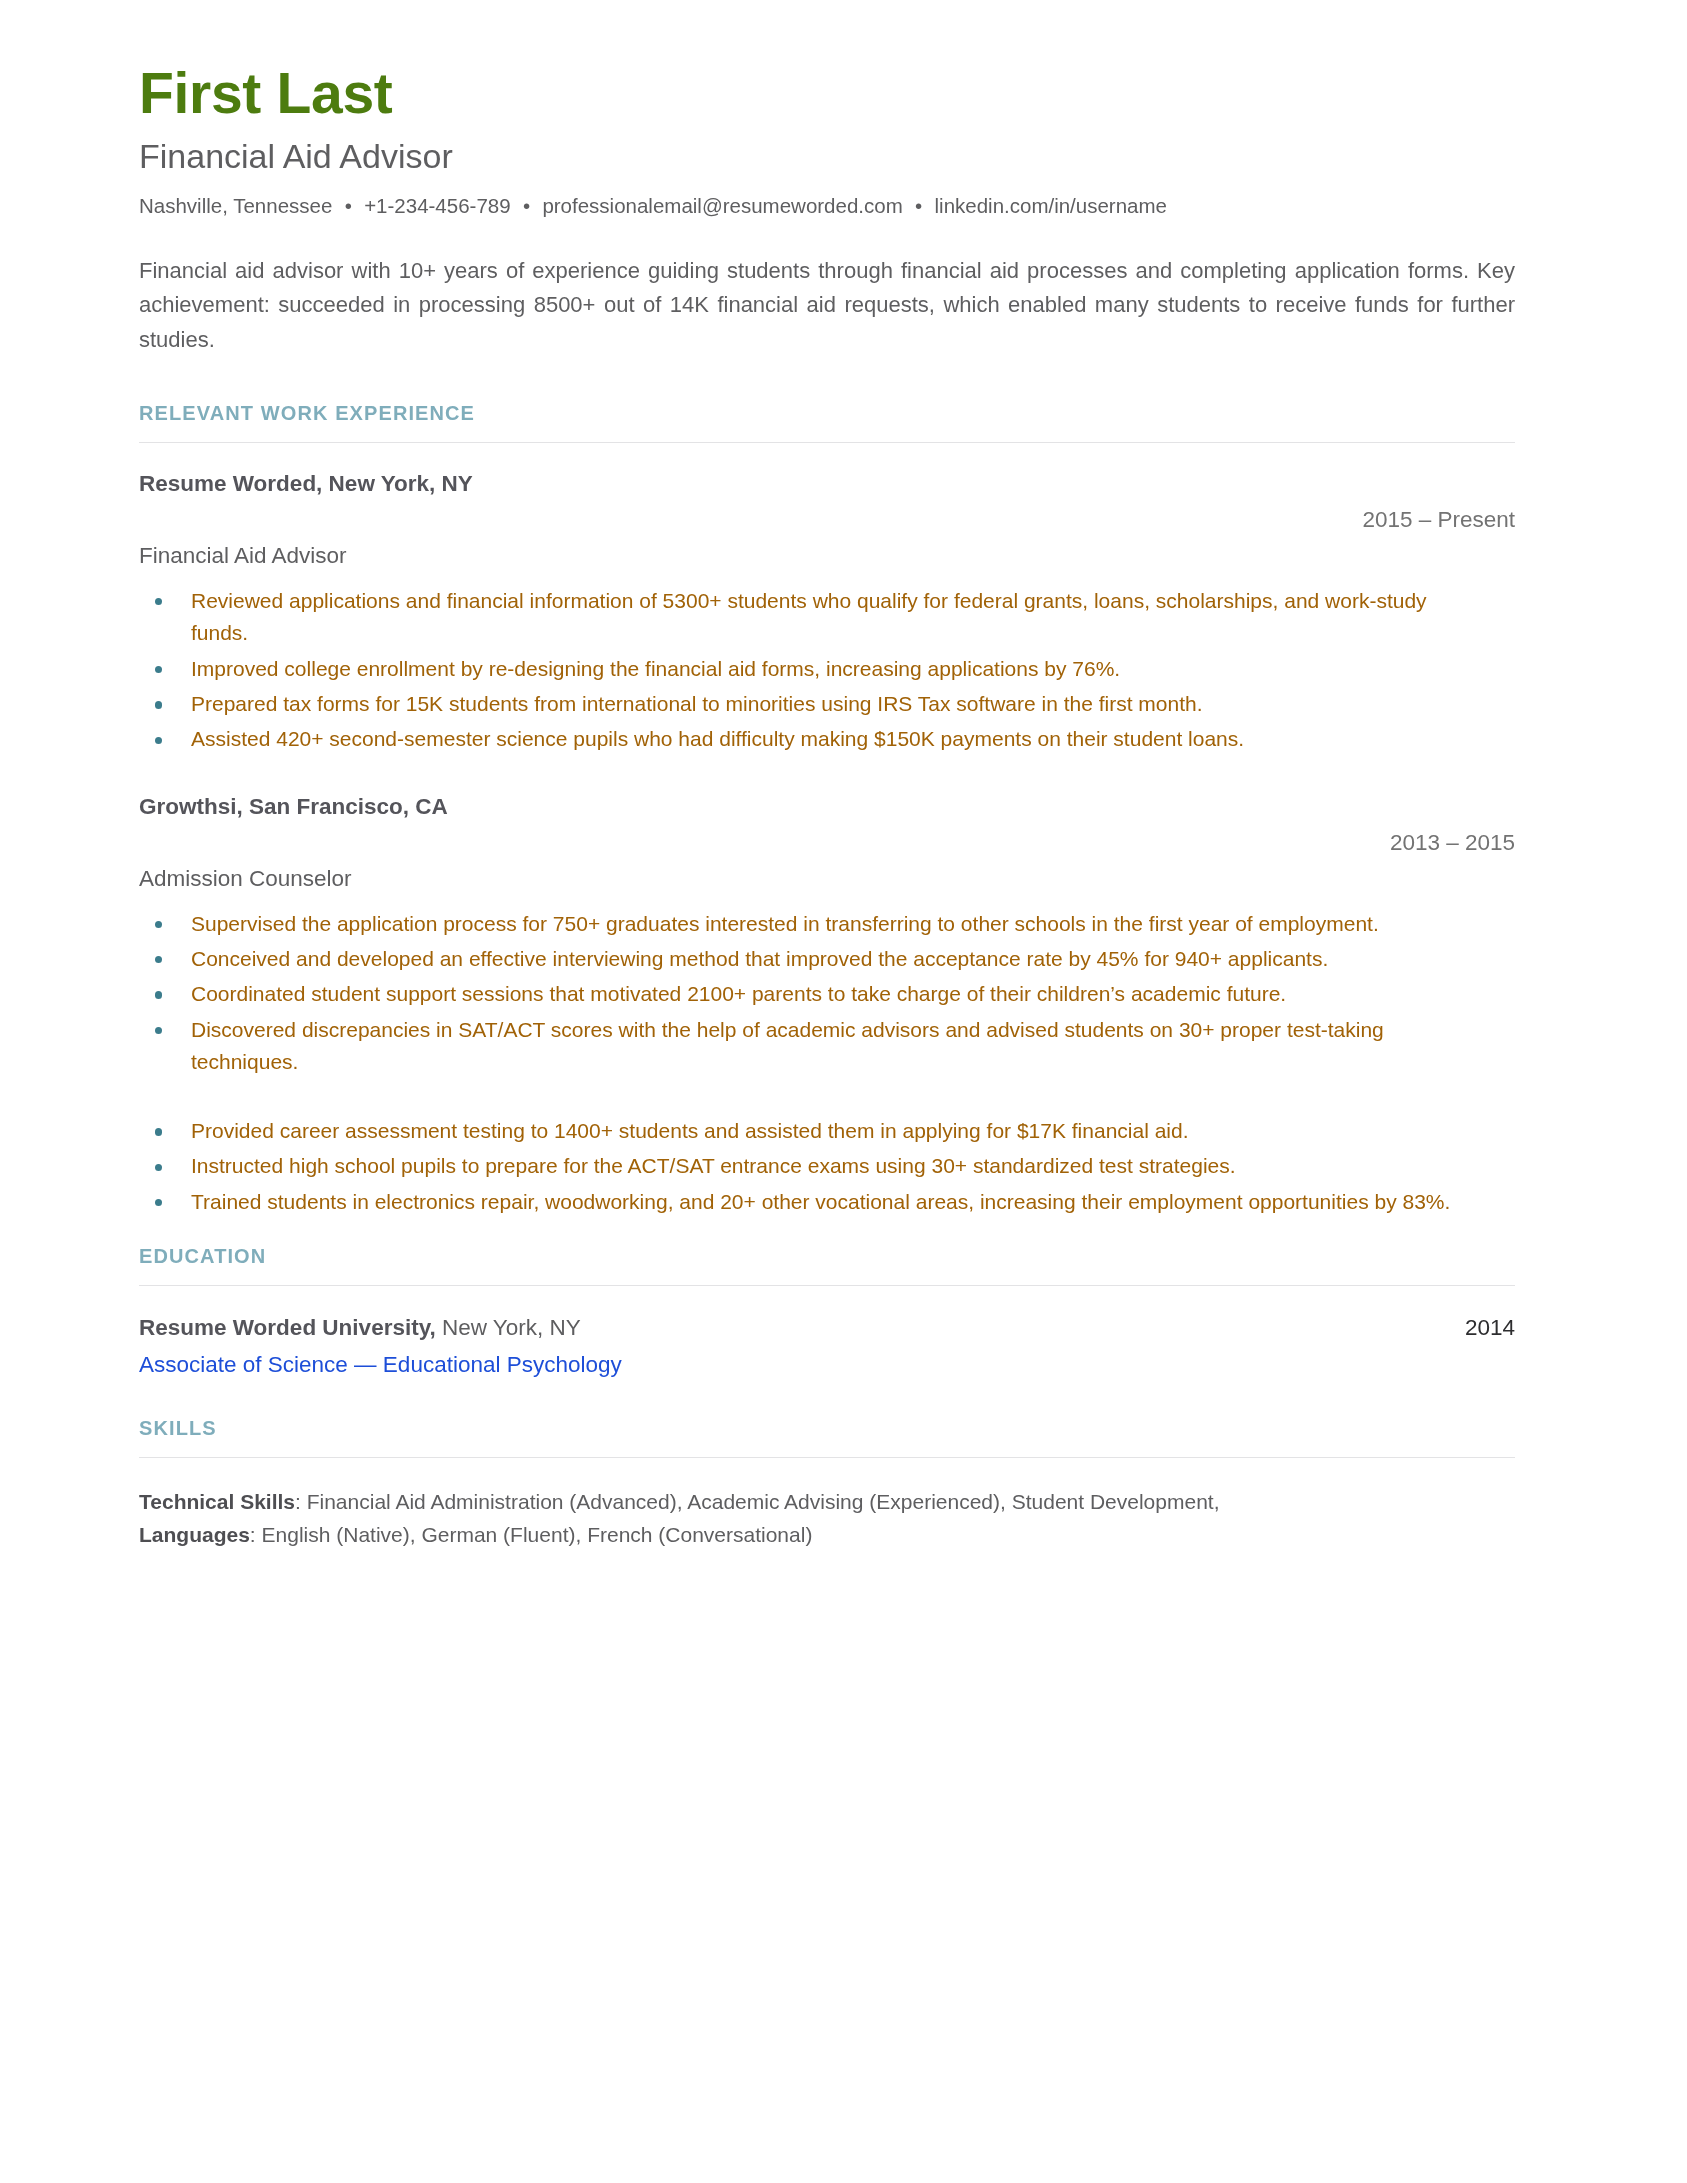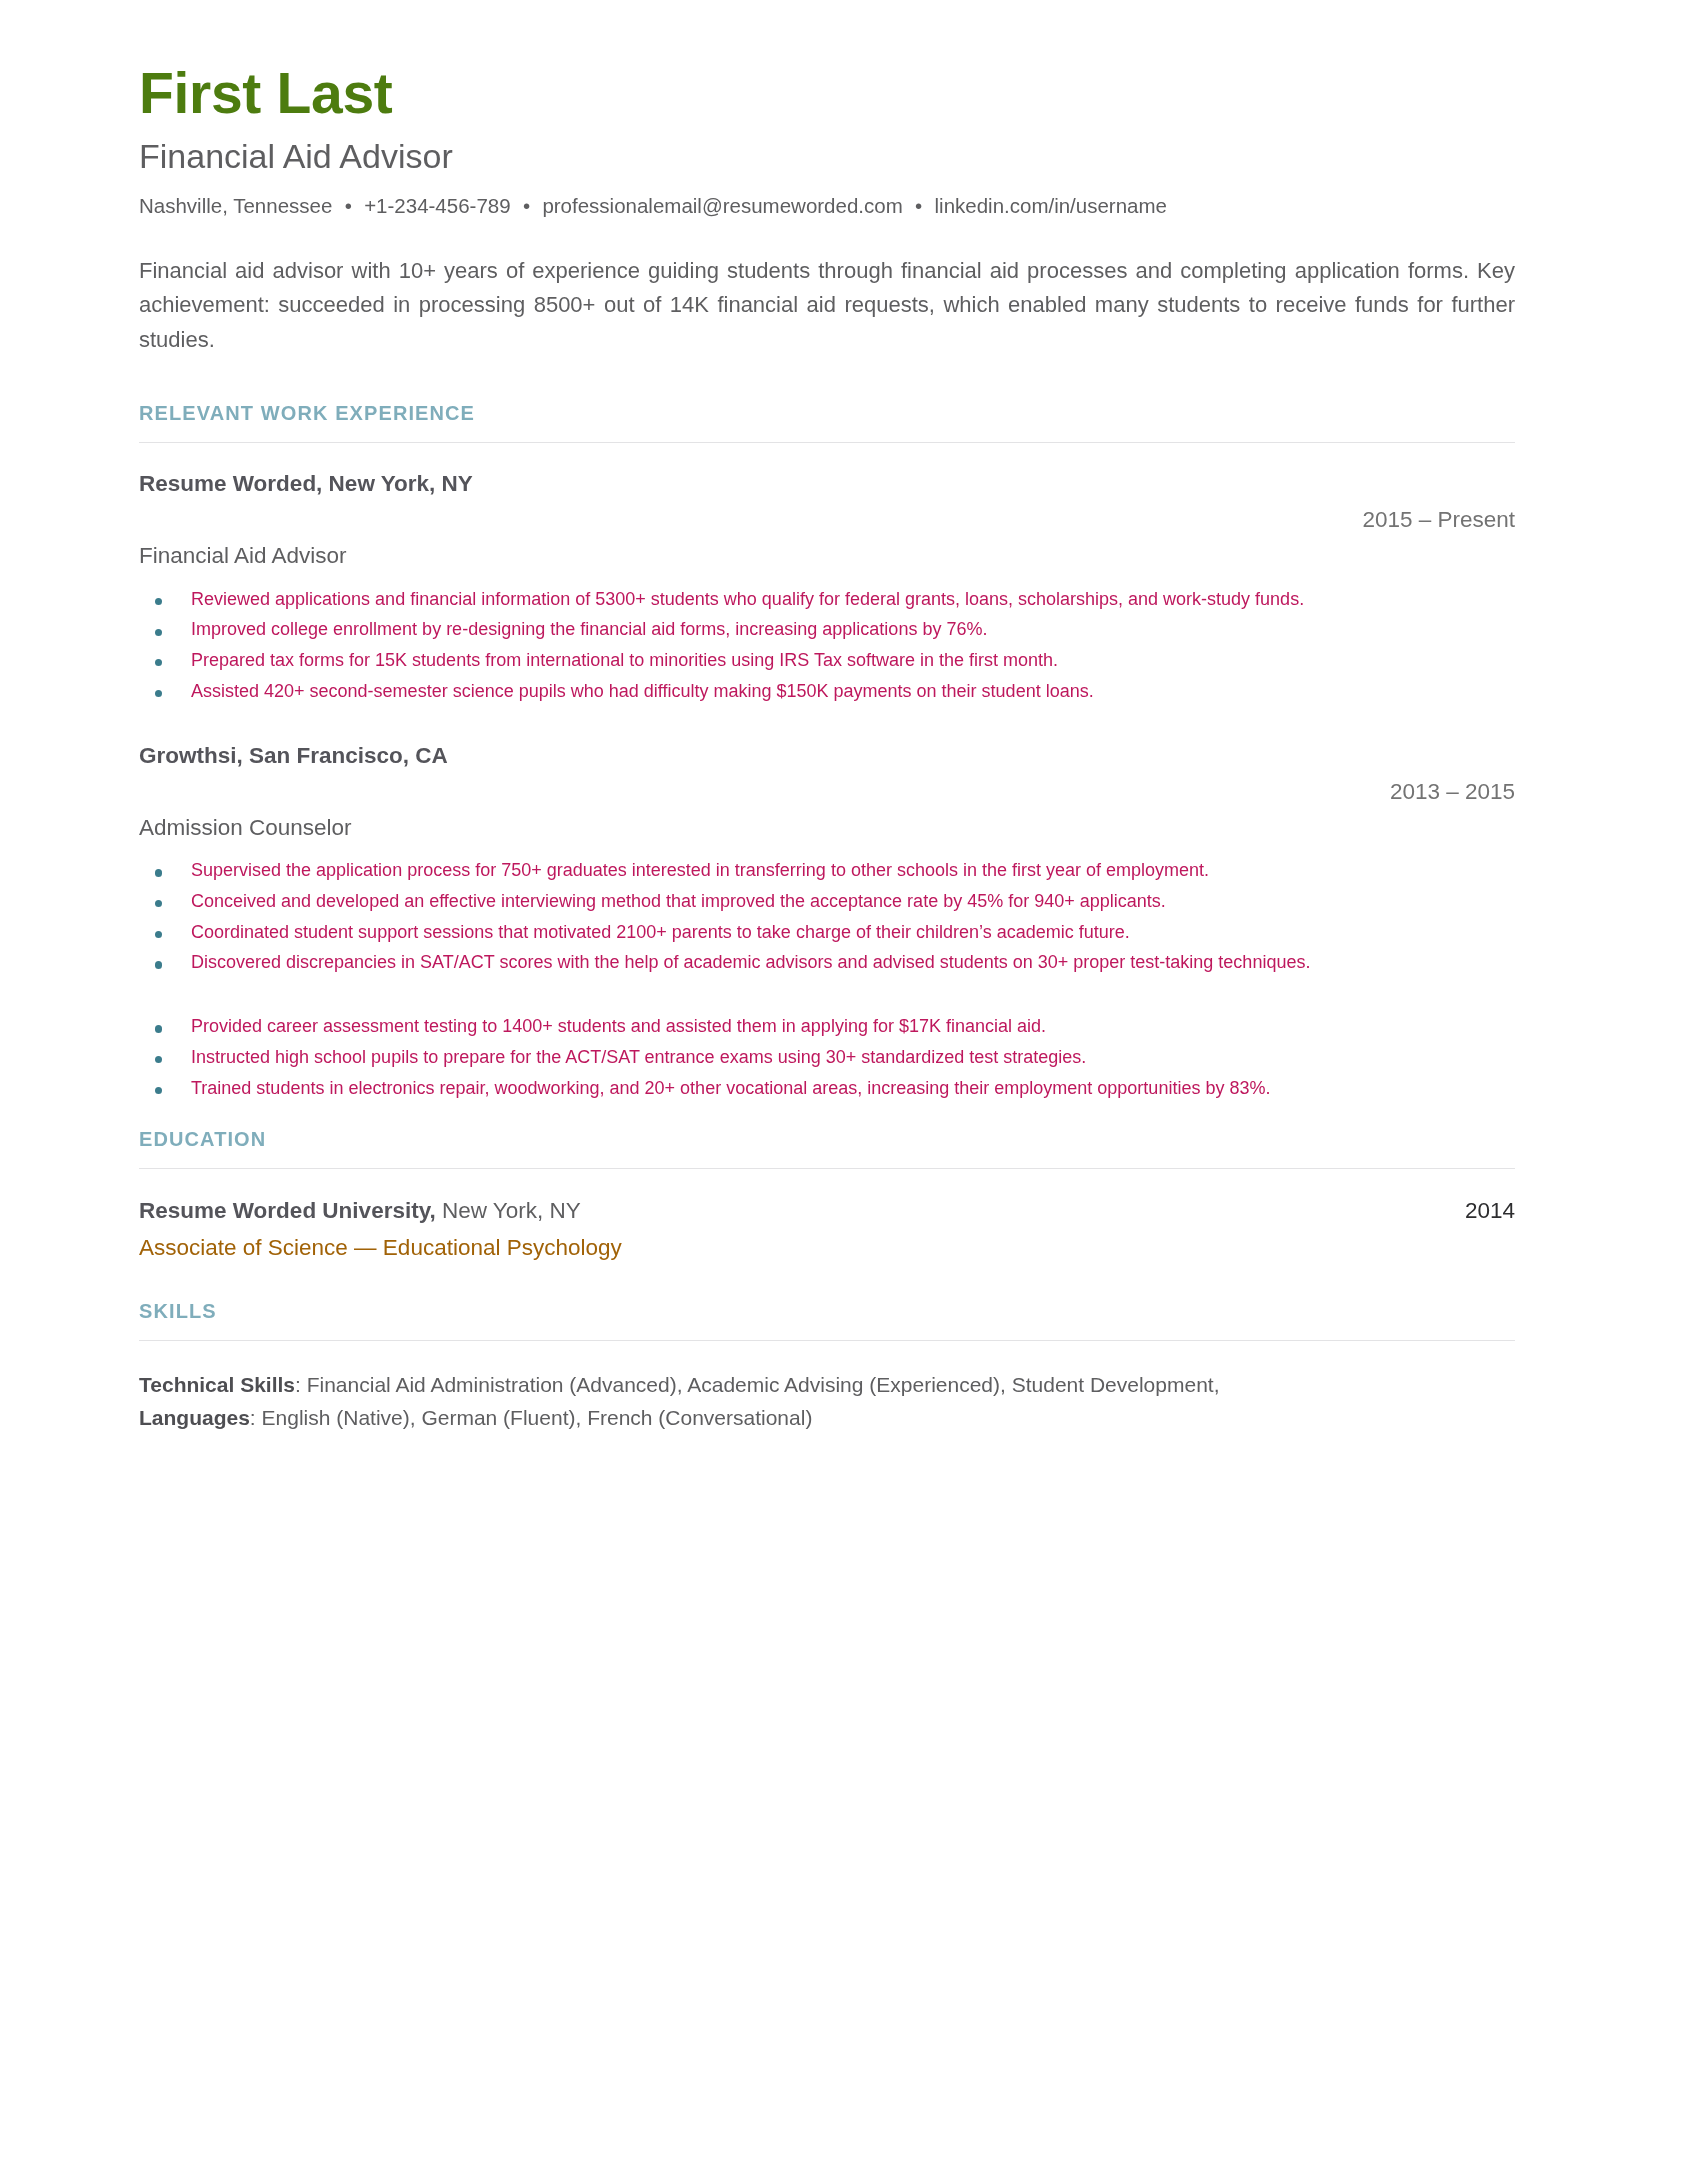--- a/index.html
+++ b/index.html
@@ -110,23 +110,23 @@
   }
 
   ul.bullets {
     list-style: none;
     margin: 13.2px 0 0 0;
     padding: 0;
   }
   ul.bullets li {
     position: relative;
     padding-left: 52px;
-    font-size: 18px;
+    font-size: 21px;
     line-height: 1.56;
-    color: #be185d;
+    color: #a16207;
     margin-bottom: 2.6px;
     width: 1325px;
     box-sizing: border-box;
   }
   ul.bullets li .dot {
     position: absolute;
     left: 16px;
     top: 13.2px;
     width: 7.3px;
     height: 7.3px;
@@ -155,21 +155,21 @@
     font-weight: bold;
     color: #54545a;
   }
   .edu-year {
     font-size: 22.5px;
     color: #2d2d2f;
     white-space: nowrap;
   }
   .edu-degree {
     font-size: 22.5px;
-    color: #a16207;
+    color: #1d4ed8;
     line-height: 1.35;
     margin-top: 8px;
   }
 
   
   .skill-line {
     font-size: 21px;
     line-height: 1.6;
     color: #5e5e60;
   }

